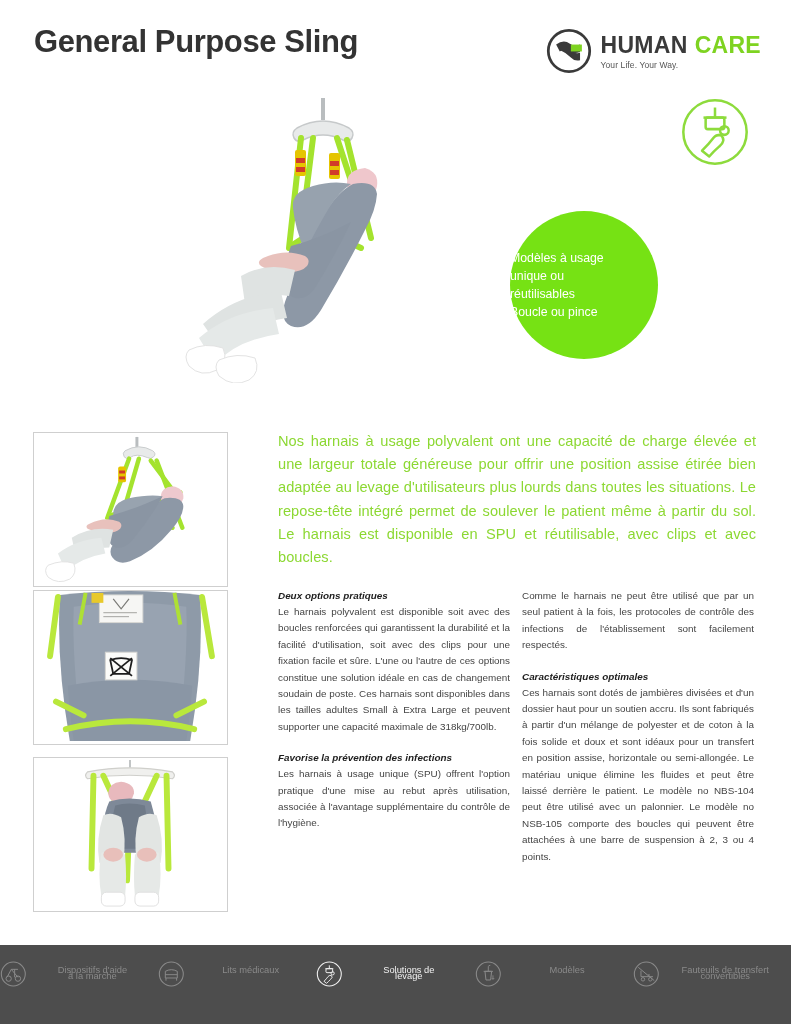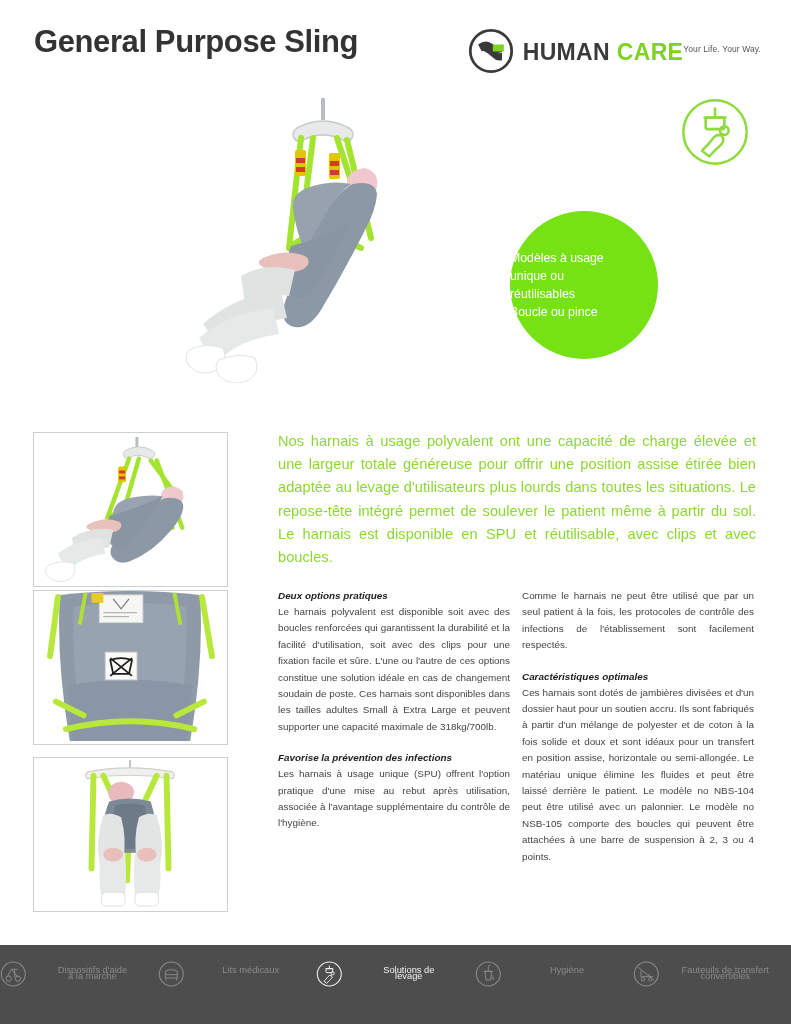--- a/index.html
+++ b/index.html
@@ -13,21 +13,21 @@
 
   
   .page-title {
     position: absolute; left: 34px; top: 24px;
     font-size: 31px; font-weight: bold; color: #333333;
     letter-spacing: -0.4px; white-space: nowrap;
   }
 
   .brand { position: absolute; right: 30px; top: 28px; display: flex; align-items: center; gap: 9px; }
   .brand-mark { width: 46px; height: 46px; flex: none; }
-  .brand-text { display: flex; flex-direction: row; line-height: 1; padding-top: 2px; }
+  .brand-text { display: flex; flex-direction: column; line-height: 1; padding-top: 2px; }
   .brand-words { display: flex; align-items: baseline; gap: 7px; }
   .brand-human { font-size: 23px; font-weight: bold; color: #3a3a3a; letter-spacing: 0.3px; }
   .brand-care  { font-size: 23px; font-weight: bold; color: #7ed321; letter-spacing: 0.3px; }
   .brand-tag { font-size: 8.5px; color: #555; margin-top: 4px; letter-spacing: 0.1px; font-weight: normal; }
 
   .cat-badge-icon { position: absolute; right: 40px; top: 96px; width: 72px; height: 72px; }
 
   
   .hero { position: absolute; left: 185px; top: 98px; width: 230px; height: 285px; }
 
@@ -312,21 +312,21 @@
 
     <div class="foot-item">
       <svg class="foot-ico" viewBox="0 0 40 40">
         <circle cx="20" cy="20" r="18" fill="none" stroke="#8a8a8a" stroke-width="1.6"></circle>
         <path d="M15 16 l10 0 l-1.5 13 l-7 0 z" fill="none" stroke="#8a8a8a" stroke-width="1.5"></path>
         <line x1="13" y1="16" x2="27" y2="16" stroke="#8a8a8a" stroke-width="1.5"></line>
         <path d="M20 16 L20 9 q0 -2 3 -2" fill="none" stroke="#8a8a8a" stroke-width="1.4"></path>
         <path d="M27 22 l0 6 m-2 -2 l2 2 l2 -2" fill="none" stroke="#8a8a8a" stroke-width="1.3"></path>
       </svg>
       <div class="foot-label">
-        <div class="l1">Hygiène</div>
+        <div class="l1">Modèles</div>
         <div class="l2"></div>
       </div>
     </div>
 
     <div class="foot-item">
       <svg class="foot-ico" viewBox="0 0 40 40">
         <circle cx="20" cy="20" r="18" fill="none" stroke="#8a8a8a" stroke-width="1.6"></circle>
         <path d="M12 15 l0 9 l12 0 l0 -4" fill="none" stroke="#8a8a8a" stroke-width="1.5"></path>
         <line x1="24" y1="24" x2="30" y2="24" stroke="#8a8a8a" stroke-width="1.5"></line>
         <circle cx="15" cy="28" r="2.6" fill="none" stroke="#8a8a8a" stroke-width="1.4"></circle>

